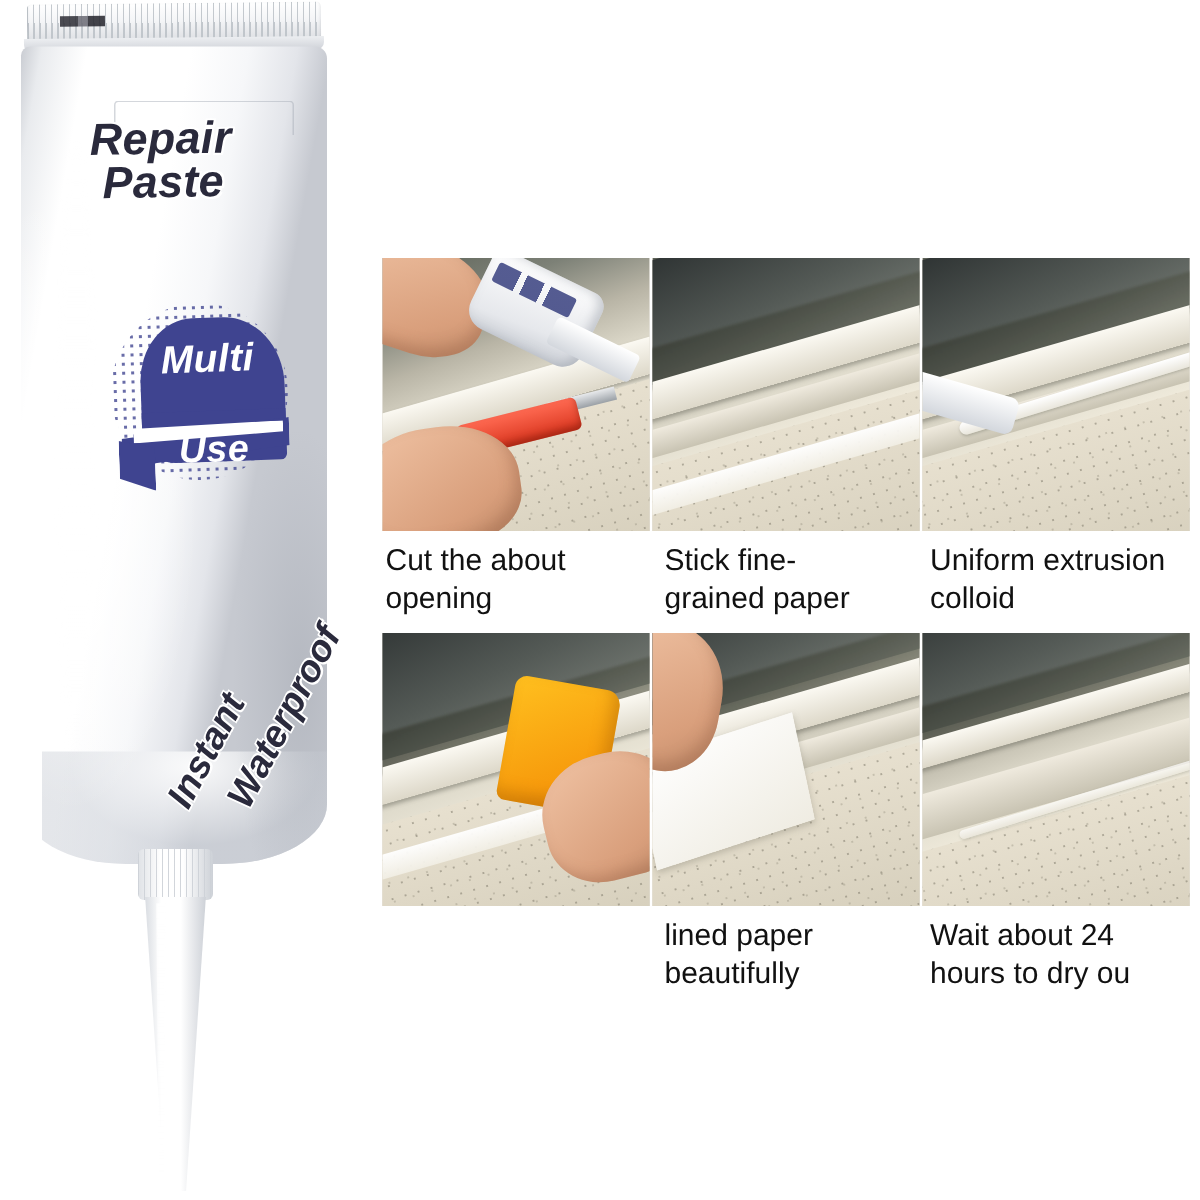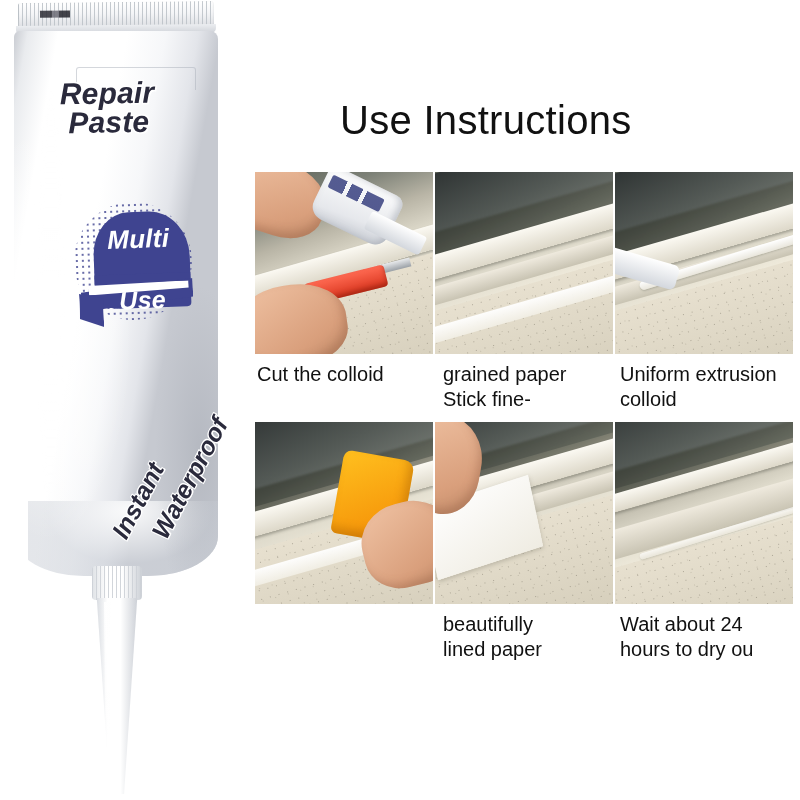--- a/index.html
+++ b/index.html
@@ -352,21 +352,20 @@
     <span class="s2">Waterproof</span>
   </div>
 
   <div class="nozzle-collar"></div>
   <div class="nozzle-cone"></div>
   <div class="nozzle-hi"></div>
 </div>
 
 <div id="instructions-panel">
 
-  <div class="panel-title">Use Instructions</div>
 
   <div class="photo-grid">
 
     <div class="cell c1">
       <div class="photo">
         <div class="scene">
           <div class="sill-bg"></div>
           <div class="sill-rail" style="top:42%"></div>
           <div class="sill-floor" style="top:58%"></div>
           <div class="sill-speck" style="top:58%"></div>
@@ -374,40 +373,41 @@
           <div class="mini-tube">
               <div class="mini-tube-txt"></div>
             </div>
           <div class="mini-nozzle"></div>
           <div class="blade"></div>
           <div class="knife"></div>
           <div class="hand" style="left:-10%;top:62%;width:62%;height:44%;transform:rotate(-8deg)"></div>
         </div>
       </div>
       <div class="caption cap1">
-        <div>Cut the colloid</div>
+        <div>Cut the about</div>
+        <div>opening</div>
       </div>
     </div>
 
     <div class="cell c2">
       <div class="photo">
         <div class="scene">
           <div class="sill-bg"></div>
           <div class="sill-glass"></div>
           <div class="sill-grime"></div>
           <div class="sill-rail"></div>
           <div class="sill-rail2"></div>
           <div class="sill-floor"></div>
           <div class="sill-speck"></div>
           <div class="tape-strip"></div>
         </div>
       </div>
       <div class="caption cap2">
+        <div>Stick fine-</div>
         <div>grained paper</div>
-        <div>Stick fine-</div>
       </div>
     </div>
 
     <div class="cell c3">
       <div class="photo">
         <div class="scene">
           <div class="sill-bg"></div>
           <div class="sill-glass"></div>
           <div class="sill-grime"></div>
           <div class="sill-rail"></div>
@@ -450,22 +450,22 @@
           <div class="sill-grime" style="top:10%"></div>
           <div class="sill-rail" style="top:22%"></div>
           <div class="sill-rail2" style="top:40%"></div>
           <div class="sill-floor" style="top:54%"></div>
           <div class="sill-speck" style="top:54%"></div>
           <div class="peel"></div>
           <div class="hand" style="left:-22%;top:-4%;width:48%;height:54%;transform:rotate(10deg)"></div>
         </div>
       </div>
       <div class="caption cap2">
+        <div>lined paper</div>
         <div>beautifully</div>
-        <div>lined paper</div>
       </div>
     </div>
 
     <div class="cell c6">
       <div class="photo">
         <div class="scene">
           <div class="sill-bg"></div>
           <div class="sill-glass" style="top:-26%;height:46%"></div>
           <div class="sill-grime" style="top:12%"></div>
           <div class="sill-rail" style="top:24%;height:10%"></div>

